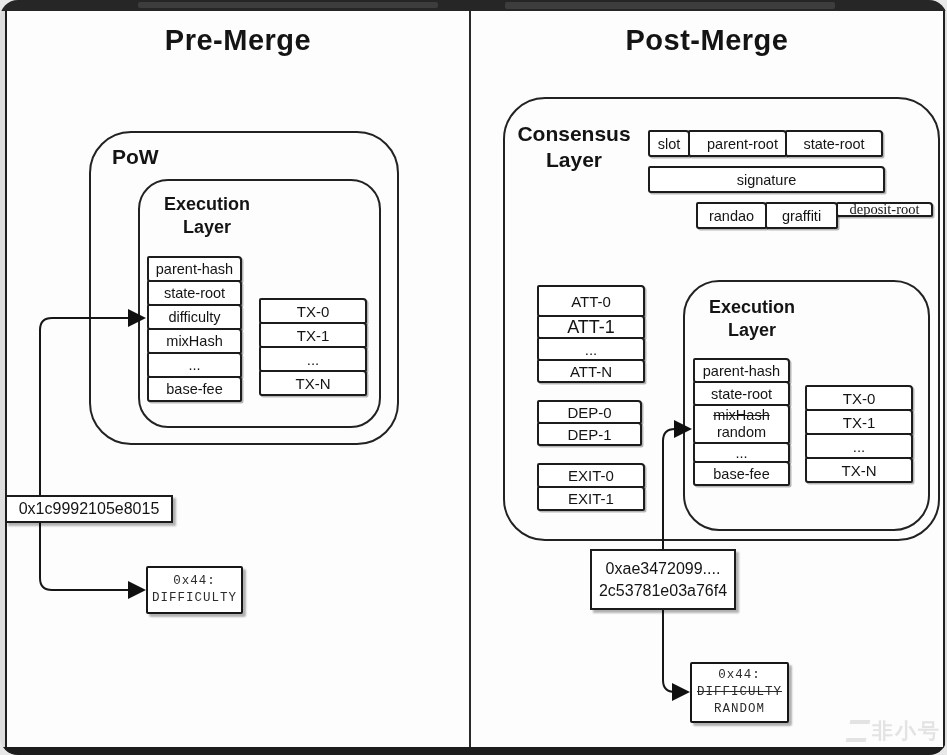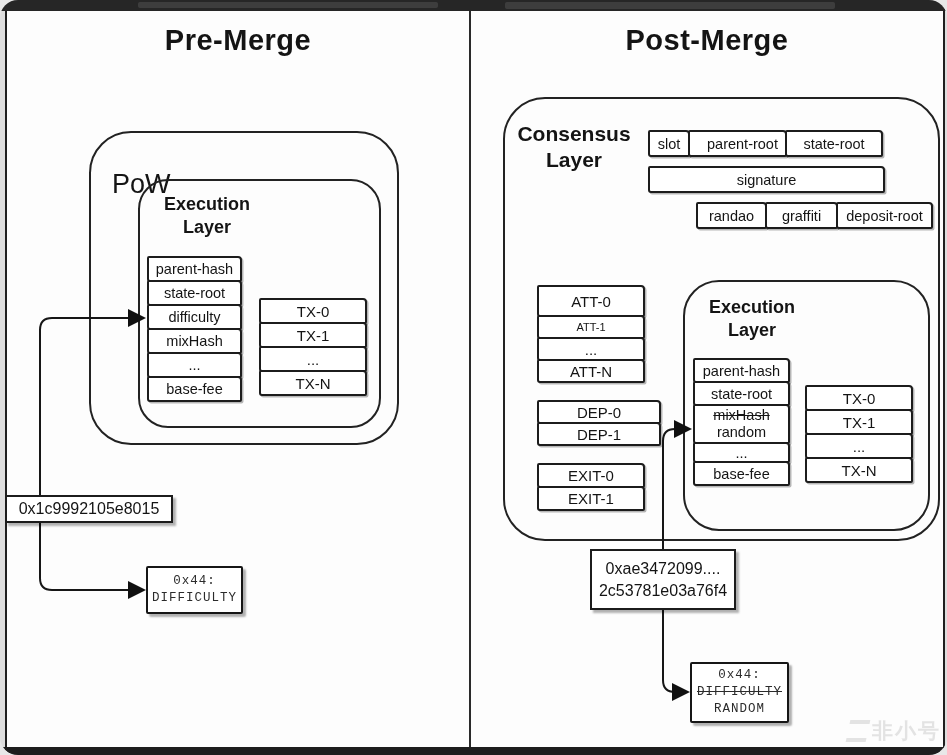--- a/index.html
+++ b/index.html
@@ -68,21 +68,21 @@
 <body>
 
 <div id="stage">
 
   <div class="sheet"></div>
   <div class="divider"></div>
 
   <div class="abs title" style="left:8px;top:24px;width:460px;">Pre-Merge</div>
 
   <div class="abs rounded-big" style="left:89px;top:131px;width:306px;height:310px;"></div>
-  <div class="abs" style="left:112px;top:145px;font-weight:normal;font-size:27px;z-index:1;margin-top:24px;">PoW</div>
+  <div class="abs" style="left:112px;top:145px;font-weight:bold;font-size:21px;z-index:1;">PoW</div>
 
   <div class="abs rounded-mid" style="left:138px;top:179px;width:239px;height:245px;"></div>
   <div class="abs sublabel" style="left:147px;top:193px;width:120px;">
     <div>Execution</div>
     <div>Layer</div>
   </div>
 
   <div class="abs stack" style="left:147px;top:258px;width:95px;">
     <div class="cell" style="height:26px;">parent-hash</div>
     <div class="cell" style="height:26px;">state-root</div>
@@ -111,30 +111,30 @@
     <div class="cell" style="width:42px;height:27px;">slot</div>
     <div class="cell" style="width:99px;height:27px;padding-left:10px;">parent-root</div>
     <div class="cell" style="flex:1;height:27px;">state-root</div>
   </div>
   <div class="abs flexrow" style="left:648px;top:166px;width:237px;height:27px;">
     <div class="cell" style="flex:1;height:27px;">signature</div>
   </div>
   <div class="abs flexrow" style="left:648px;top:202px;width:237px;height:27px;padding-left:48px;">
     <div class="cell" style="width:71px;height:27px;">randao</div>
     <div class="cell" style="width:73px;height:27px;">graffiti</div>
-    <div class="cell" style="flex:1;height:27px;">deposit-root</div>
+    <div class="cell" style="flex:1;height:15px;font-family:Liberation Serif, serif;">deposit-root</div>
   </div>
 
   <div class="abs stack" style="left:537px;top:287px;width:108px;">
     <div class="cell" style="height:32px;font-size:15px;">ATT-0</div>
-    <div class="cell" style="height:24px;font-size:11px;">ATT-1</div>
+    <div class="cell" style="height:24px;font-size:18px;">ATT-1</div>
     <div class="cell" style="height:24px;font-size:15px;">...</div>
     <div class="cell" style="height:24px;font-size:15px;">ATT-N</div>
   </div>
-  <div class="abs stack" style="left:537px;top:402px;width:124px;">
+  <div class="abs stack" style="left:537px;top:402px;width:105px;">
     <div class="cell" style="height:24px;font-size:15px;">DEP-0</div>
     <div class="cell" style="height:24px;font-size:15px;">DEP-1</div>
   </div>
   <div class="abs stack" style="left:537px;top:465px;width:108px;">
     <div class="cell" style="height:25px;font-size:15px;">EXIT-0</div>
     <div class="cell" style="height:25px;font-size:15px;">EXIT-1</div>
   </div>
 
   <div class="abs rounded-mid" style="left:683px;top:280px;width:243px;height:247px;border-radius:36px;"></div>
   <div class="abs sublabel" style="left:693px;top:296px;width:118px;">

